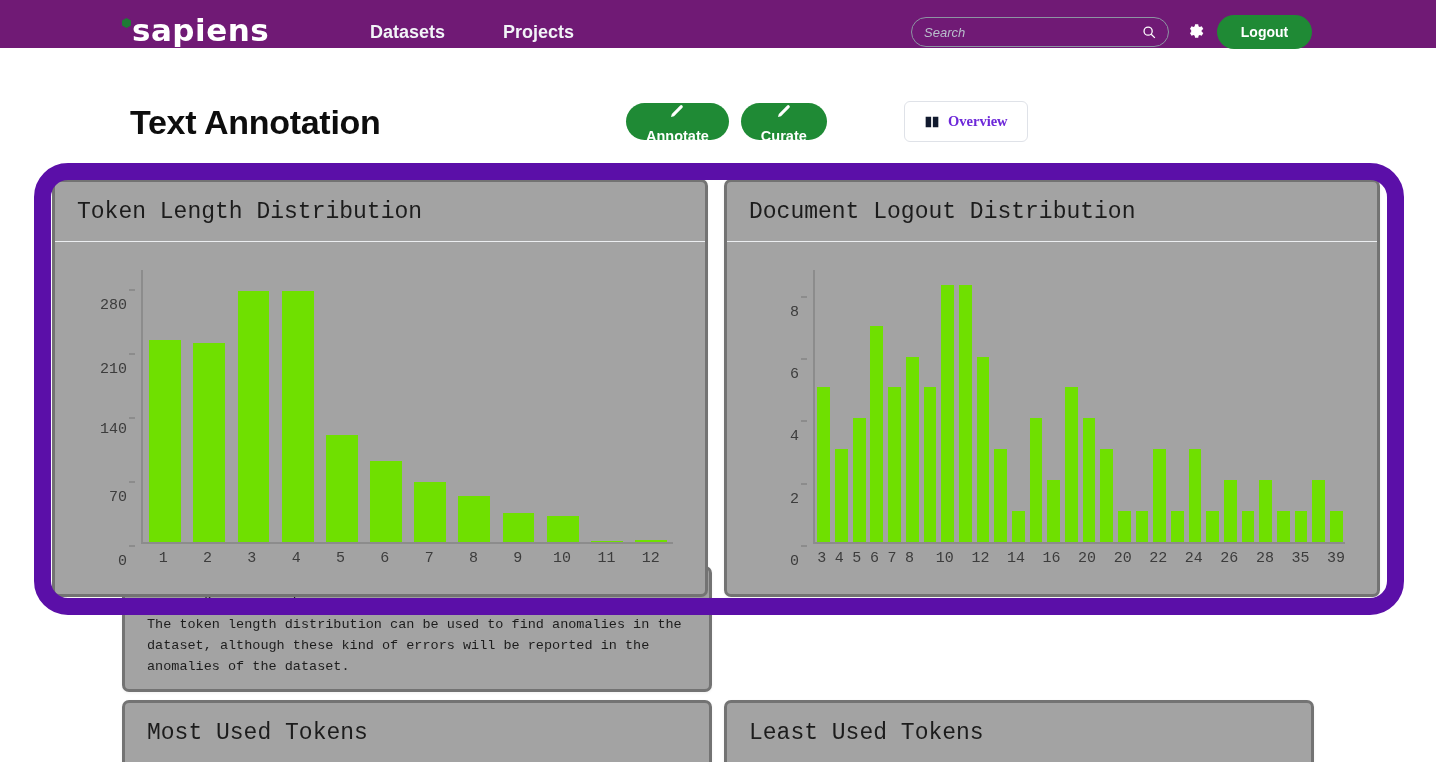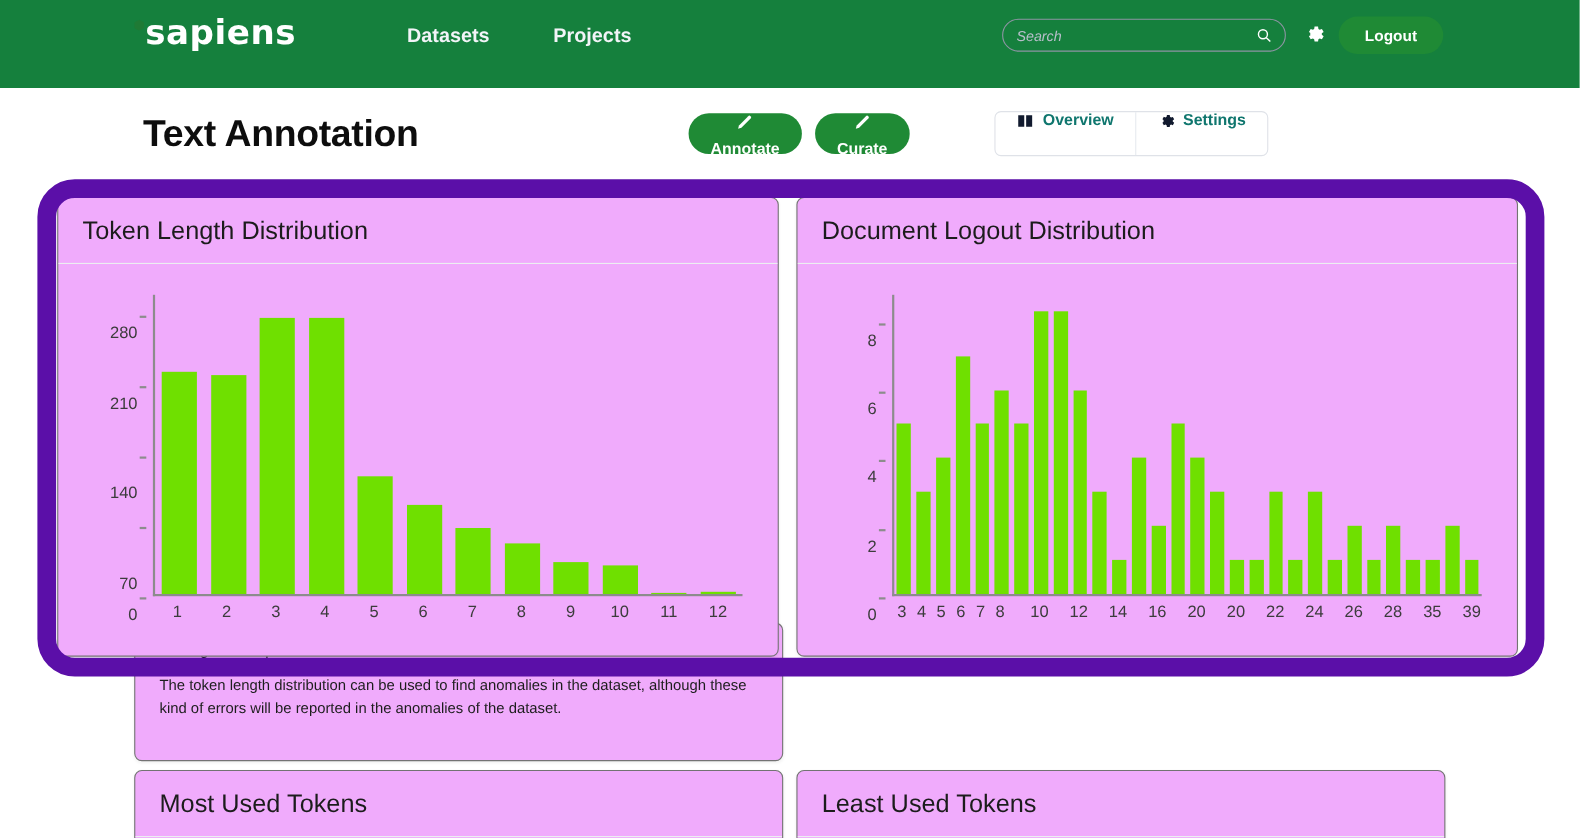--- a/index.html
+++ b/index.html
@@ -6,22 +6,22 @@
   html, body {
     width: 1436px; height: 762px;
     font-family: "Liberation Sans", sans-serif;
     background: #ffffff;
     overflow: hidden;
   }
 
   
   .topnav {
     position: absolute; top: 0; left: 0;
-    width: 1436px; height: 80px;
-    background: #15803d;
+    width: 1436px; height: 48px;
+    background: #701a75;
     display: flex; align-items: center;
   }
   .logo-wrap {
     position: absolute; left: 122px; top: 14px;
     display: flex; align-items: flex-start;
   }
   .logo-dot {
     width: 9px; height: 10px;
     background: #1f7a35;
     margin-top: 4px; margin-right: 1px;
@@ -84,46 +84,47 @@
     flex-direction: column;
   }
   .tabgroup {
     position: absolute; left: 904px; top: 101px;
     height: 41px;
     background: #ffffff;
     border: 1px solid #dfe2e8; border-radius: 6px;
     display: flex; align-items: stretch;
   }
   .tab {
-    display: flex; gap: 8px;
+    display: flex; align-items: center; gap: 8px;
     padding: 0 19px;
-    font-size: 14.5px; font-weight: 600; color: #0f766e;
+    font-size: 14.5px; font-weight: 600; color: #6d28d9;
     cursor: pointer; background: transparent;
     border: none; border-right: 1px solid #e7eaef;
-    font-family: Liberation Sans, sans-serif;
+    font-family: Liberation Serif, serif;
     position: relative;
   }
   .tab:last-child { border-right: none; }
   .tab.active {
     border: 2px solid #5a9bf8;
     border-radius: 5px;
     background: #fff;
     z-index: 2;
     margin: -1px 0;
   }
   .ico { width: 16px; height: 16px; flex-shrink: 0; display: block; }
 
   
   .card {
     position: absolute;
-    background: #f0abfc;
-    border: 1px solid #737373;
+    background: #a3a3a3;
+    border: 3px solid #737373;
     border-radius: 7px;
     box-shadow: 0 1px 3px rgba(0,0,0,0.06);
     overflow: hidden;
+    font-family: Liberation Mono, monospace;
   }
   .card-head {
     height: 60px; display: flex; align-items: center;
     padding: 0 22px;
     border-bottom: 1px solid #eceef1;
     font-size: 23px; color: #1c1c1c;
   }
   .card-body { padding: 10px 14px; }
 
   #card-token  { left: 52px;  top: 179px; width: 656px; height: 418px; }
@@ -226,26 +227,20 @@
   </button>
 </div>
 
 <div class="tabgroup">
   <button class="tab">
     <svg class="ico" viewBox="0 0 24 24" fill="#111a2e">
       <path d="M2.5 4.2h8.2v15.6H2.5zM13.3 4.2h8.2v15.6h-8.2z"></path>
     </svg>
     <span>Overview</span>
   </button>
-  <button class="tab">
-    <svg class="ico" viewBox="0 0 24 24" fill="#111a2e">
-      <path d="M12 8.5a3.5 3.5 0 1 0 0 7 3.5 3.5 0 0 0 0-7zm9.2 4.3l-.02-1.6 2.0-1.5-1.9-3.3-2.4.8-1.4-.9-.4-2.5h-3.8l-.45 2.5-1.4.85-2.4-.82-1.9 3.3 2.0 1.5v1.7l-2.0 1.5 1.9 3.3 2.4-.8 1.4.85.45 2.5h3.8l.4-2.5 1.4-.85 2.4.8 1.9-3.3-2.0-1.5z"></path>
-    </svg>
-    <span>Settings</span>
-  </button>
 </div>
 
 <div class="card" id="card-tokentext">
   <div class="note-body">
     <p>training is not representative of the real data.</p>
     <p>The token length distribution can be used to find anomalies in the dataset, although these kind of errors will be reported in the anomalies of the dataset.</p>
   </div>
 </div>
 
 <div class="card" id="card-most">
@@ -255,23 +250,23 @@
   <div class="card-head">Least Used Tokens</div>
 </div>
 
 <div class="card" id="card-token">
   <div class="card-head">Token Length Distribution</div>
   <div class="card-body">
     <div class="chart">
       <div class="ylabels">
           <div class="ytick" style="top: 274px;">0</div>
           <div class="ytickmark" style="top: 274px;"></div>
-          <div class="ytick" style="top: 210.067px; margin-top: 36px;">70</div>
+          <div class="ytick" style="top: 210.067px;">70</div>
           <div class="ytickmark" style="top: 210.067px;"></div>
-          <div class="ytick" style="top: 163px; margin-left: 38px;">140</div>
+          <div class="ytick" style="top: 142px; margin-left: 38px;">140</div>
           <div class="ytickmark" style="top: 146.133px;"></div>
           <div class="ytick" style="top: 82.2px;">210</div>
           <div class="ytickmark" style="top: 82.2px;"></div>
           <div class="ytick" style="top: 18.2667px;">280</div>
           <div class="ytickmark" style="top: 18.2667px;"></div>
         </div>
       <div class="plot">
         <div class="bars">
             <div class="barcell">
               <div class="bar" title="1: 223" style="height: 74.3333%; background: rgb(111, 224, 0);"></div>

